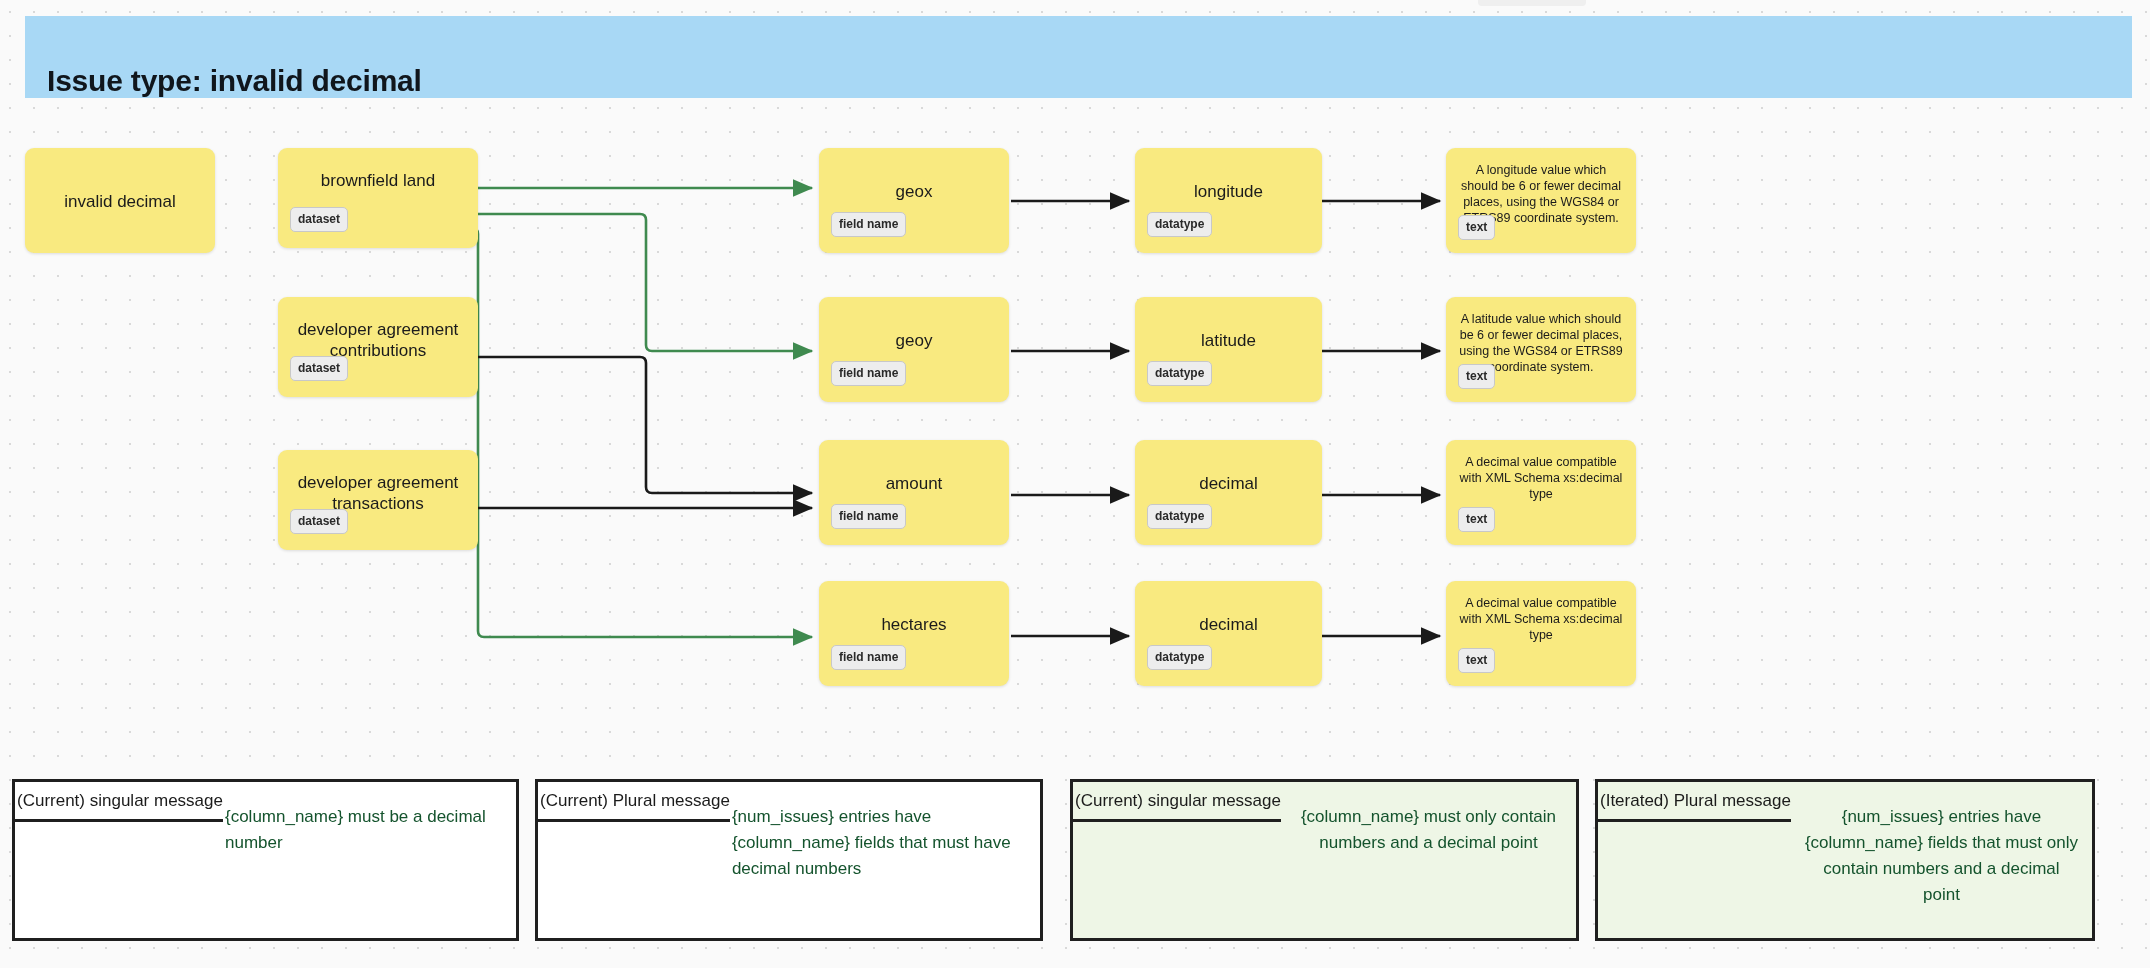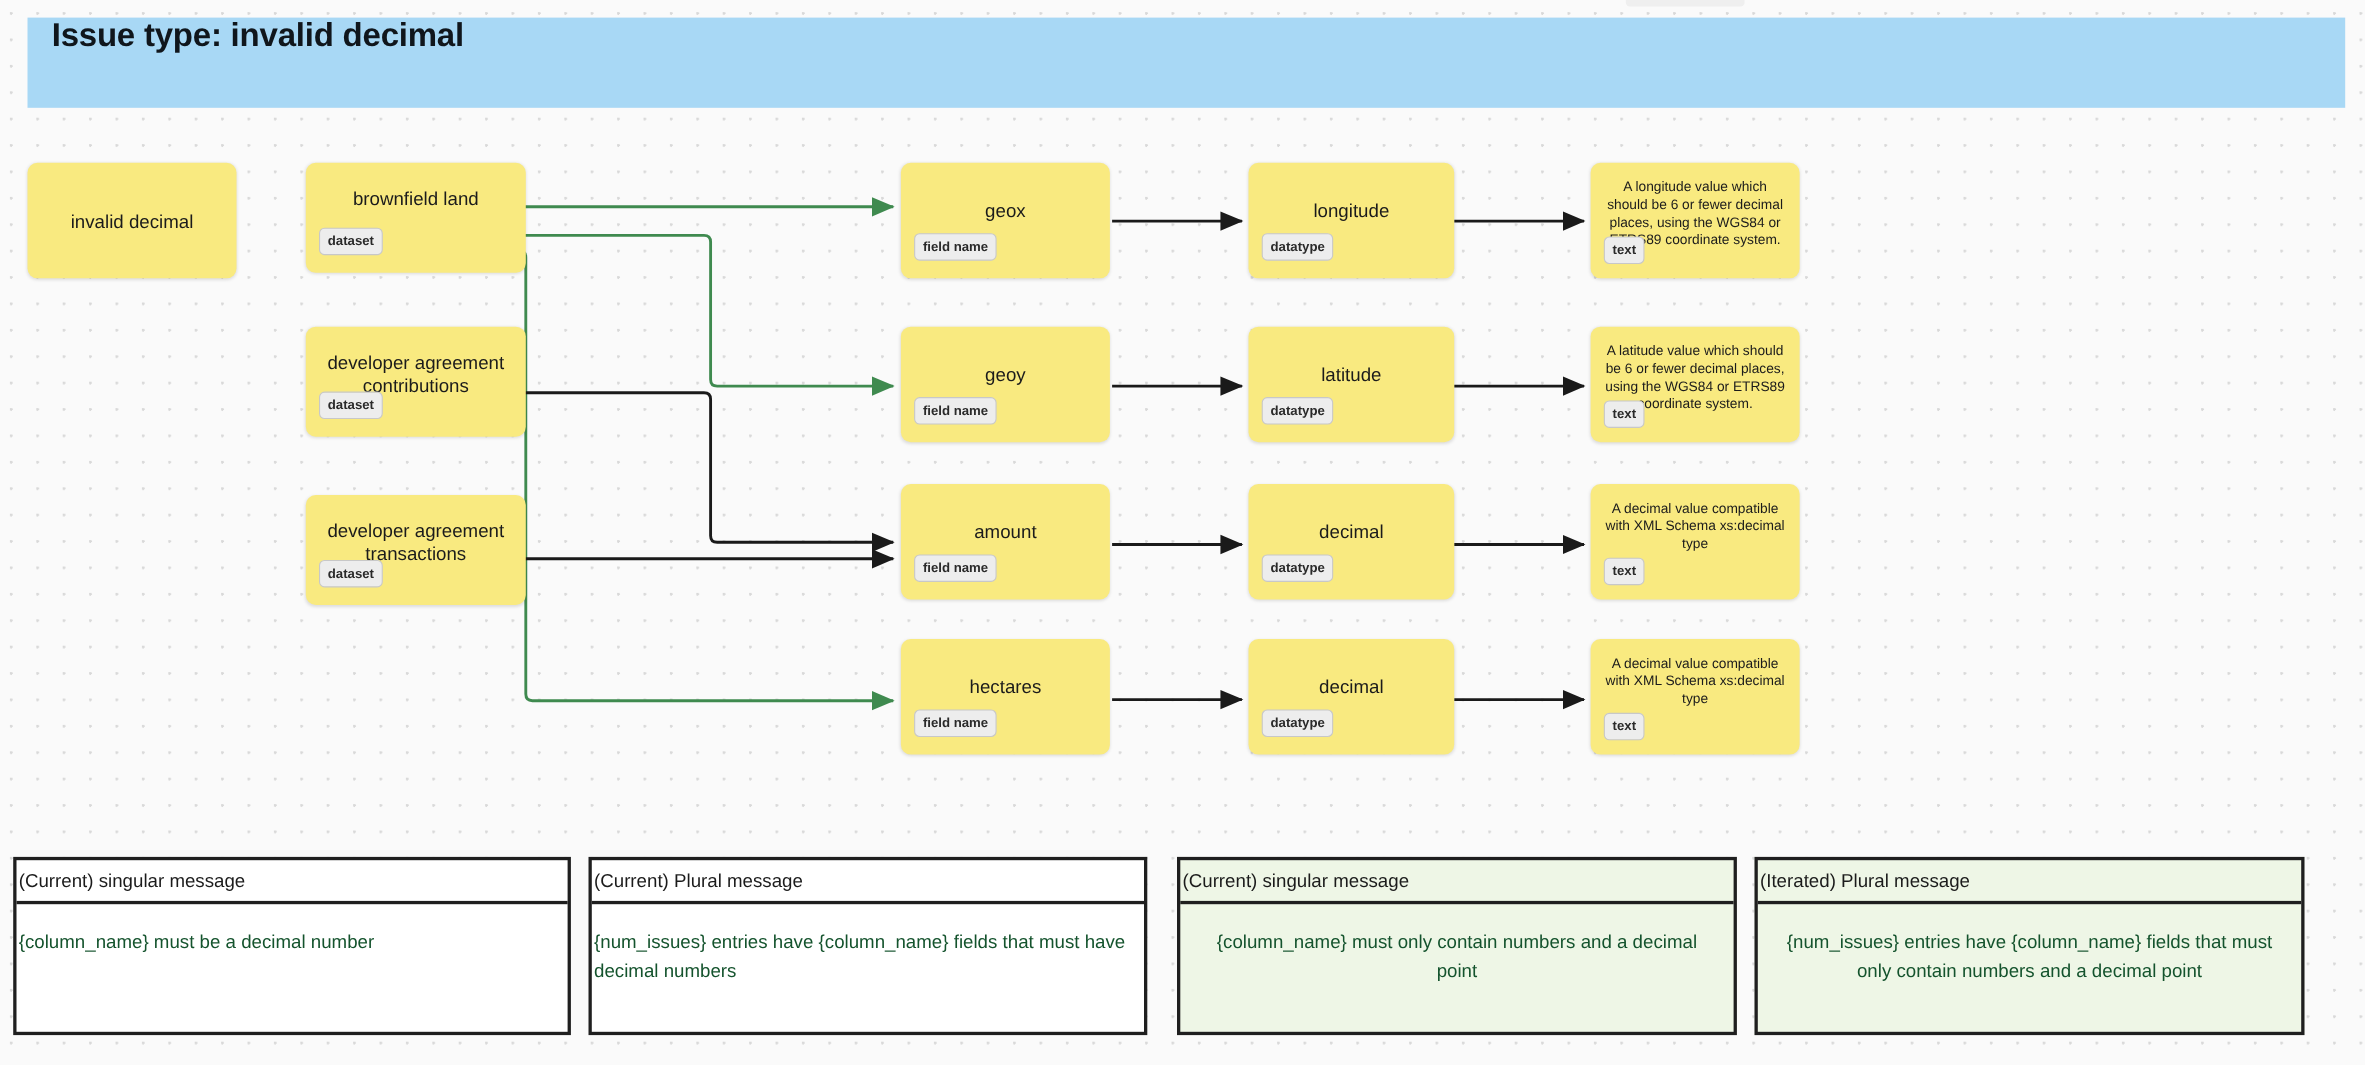--- a/index.html
+++ b/index.html
@@ -25,21 +25,21 @@
 
   
   #header-band {
     position: absolute;
     left: 25px;
     top: 16px;
     width: 2107px;
     height: 82px;
     background: #a8d8f5;
     display: flex;
-    align-items: flex-start;
+    align-items: flex-end;
   }
   #header-title {
     padding-left: 22px;
     font-size: 30px;
     font-weight: bold;
     color: #10161c;
     letter-spacing: -0.2px;
   }
 
   
@@ -128,21 +128,21 @@
 
   
   .msg-card {
     position: absolute;
     top: 779px;
     height: 162px;
     border: 3px solid #1f1f1f;
     box-sizing: border-box;
     background: #ffffff;
     display: flex;
-    flex-direction: column;
+    flex-direction: row;
   }
   .msg-card.green { background: #eef6e6; }
   .msg-head {
     height: 40px;
     border-bottom: 3px solid #1f1f1f;
     box-sizing: border-box;
     display: flex;
     align-items: center;
     font-size: 17px;
     color: #1b1b1b;

